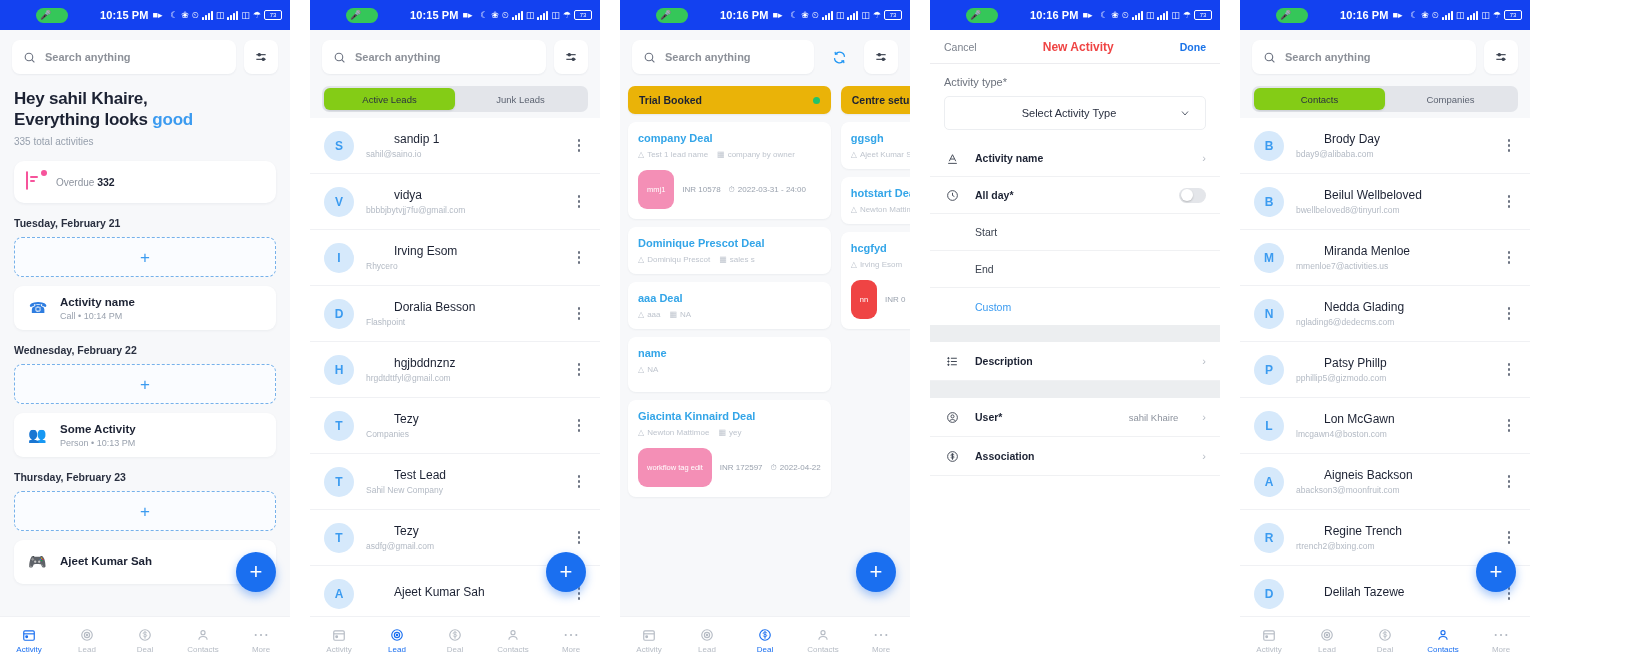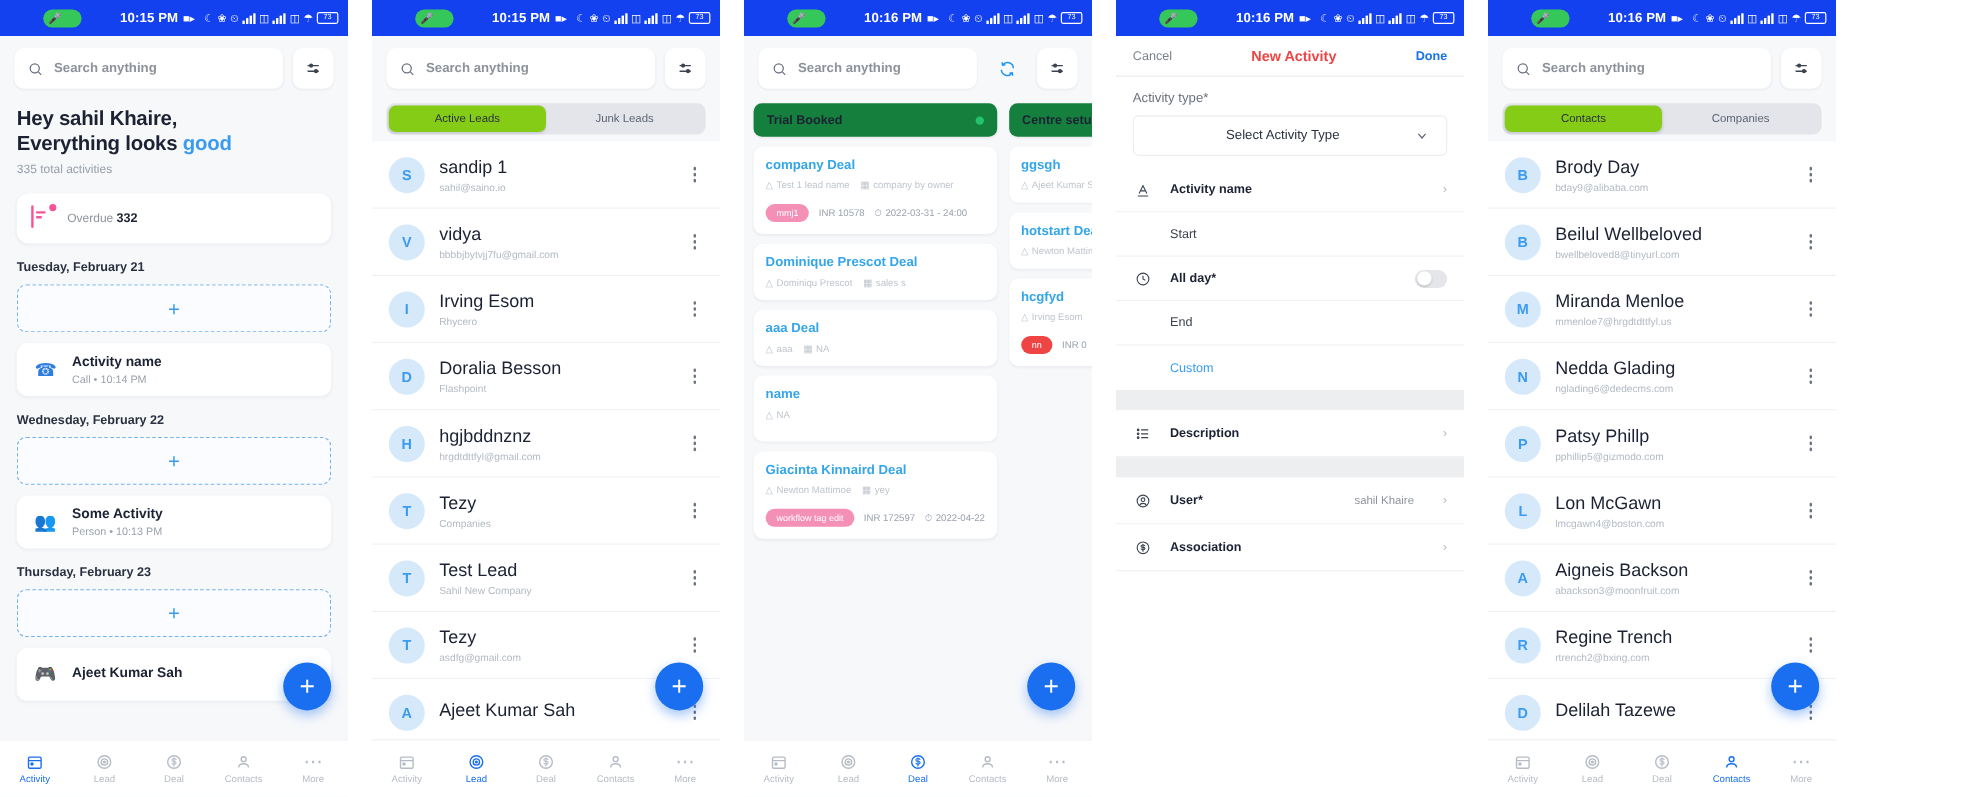--- a/index.html
+++ b/index.html
@@ -119,43 +119,43 @@
   .row {
     height: 56px; display: flex; align-items: center; gap: 12px;
     padding: 0 14px; border-bottom: 1px solid #f0f1f4; background: #fff;
   }
   .avatar {
     width: 30px; height: 30px; border-radius: 50%; background: #d6e9fb;
     color: #3b9bf0; font-size: 12px; font-weight: 700;
     display: flex; align-items: center; justify-content: center; flex: 0 0 30px;
   }
   .rowtext { flex: 1; min-width: 0; }
-  .rowtitle { font-size: 15px; color: #1c2233; font-weight: 500; white-space: nowrap; overflow: hidden; text-overflow: ellipsis;}
+  .rowtitle { font-size: 12px; color: #1c2233; font-weight: 500; white-space: nowrap; overflow: hidden; text-overflow: ellipsis; margin-left: 28px;}
   .rowsub { font-size: 8.5px; color: #b3bac4; margin-top: 3px; white-space: nowrap; overflow: hidden; text-overflow: ellipsis;}
   .kebab { width: 14px; display:flex; flex-direction: column; align-items:center; gap: 2.5px; }
   .kebab i { width: 2.6px; height: 2.6px; border-radius: 50%; background: #6b7280; display:block; }
 
   
   .kanban { display: flex; gap: 10px; padding: 4px 8px 0; height: 100%; overflow: hidden; }
   .col { flex: 0 0 195px; }
   .colhead {
-    height: 28px; background: #15803d; border-radius: 7px; display: flex; align-items: center;
+    height: 28px; background: #eab308; border-radius: 7px; display: flex; align-items: center;
     padding: 0 11px; box-shadow: 0 1px 2px rgba(20,30,60,.07);
   }
   .colhead .t { font-size: 10.5px; font-weight: 700; color: #1c2233; }
   .colhead .dot { margin-left: auto; width: 7px; height: 7px; border-radius: 50%; background: #22c36b; }
   .dcard {
     margin-top: 8px; background: #fff; border-radius: 8px; padding: 10px 10px 10px;
     box-shadow: 0 1px 2px rgba(20,30,60,.05);
   }
   .dtitle { font-size: 11px; font-weight: 700; color: #33a5e8; }
   .dmeta { font-size: 8px; color: #bfc5ce; margin-top: 6px; display: flex; gap: 9px; align-items: center; flex-wrap: nowrap; overflow: hidden; }
   .dmeta span { display: inline-flex; align-items: center; gap: 3px; white-space: nowrap; }
   .dfoot { display: flex; align-items: center; gap: 8px; margin-top: 11px; }
-  .tag { border-radius: 9px; padding: 3px 9px; font-size: 7.5px; color: #fff; white-space: nowrap; }
+  .tag { border-radius: 9px; padding: 15px 9px; font-size: 7.5px; color: #fff; white-space: nowrap; }
   .tag.pink { background: #f48fb6; }
   .tag.green { background: #ef4444; }
   .damt { font-size: 8px; color: #9aa2ae; white-space: nowrap;}
   .ddate { font-size: 8px; color: #9aa2ae; display: inline-flex; align-items: center; gap: 3px; white-space: nowrap;}
 
   
   .formphone { background: #ffffff; }
   .navbar {
     height: 34px; display: flex; align-items: center; padding: 0 14px;
     border-bottom: 1px solid #ececef; background: #fff;
@@ -874,32 +874,32 @@
             <path d="M6 17L12 5l6 12"></path>
             <line x1="8.5" y1="13" x2="15.5" y2="13"></line>
             <line x1="4" y1="21" x2="20" y2="21"></line>
           </svg>
       </span>
       <span class="flbl">Activity name</span>
       <span class="chev">›</span>
     </div>
 
     <div class="frow">
-      <span class="flbl plain">Start</span>
-    </div>
-
-    <div class="frow">
       <span class="fic">
         <svg width="13" height="13" viewBox="0 0 24 24" fill="none" stroke="currentColor" stroke-width="1.7">
             <circle cx="12" cy="12" r="9"></circle>
             <polyline points="12 7 12 12 15.5 14"></polyline>
           </svg>
       </span>
       <span class="flbl">All day*</span>
       <span class="toggle"></span>
+    </div>
+
+    <div class="frow">
+      <span class="flbl plain">Start</span>
     </div>
     <div class="frow">
       <span class="flbl plain">End</span>
     </div>
     <div class="frow" style="border-bottom:none">
       <span class="flbl link">Custom</span>
     </div>
 
     <div class="spacer"></div>
 
@@ -1027,21 +1027,21 @@
         <div class="kebab">
             <i></i>
             <i></i>
             <i></i>
           </div>
       </div>
       <div class="row">
         <div class="avatar">M</div>
         <div class="rowtext">
             <div class="rowtitle">Miranda Menloe</div>
-            <div class="rowsub">mmenloe7@hrgdtdttfyl.us</div>
+            <div class="rowsub">mmenloe7@activities.us</div>
           </div>
         <div class="kebab">
             <i></i>
             <i></i>
             <i></i>
           </div>
       </div>
       <div class="row">
         <div class="avatar">N</div>
         <div class="rowtext">

